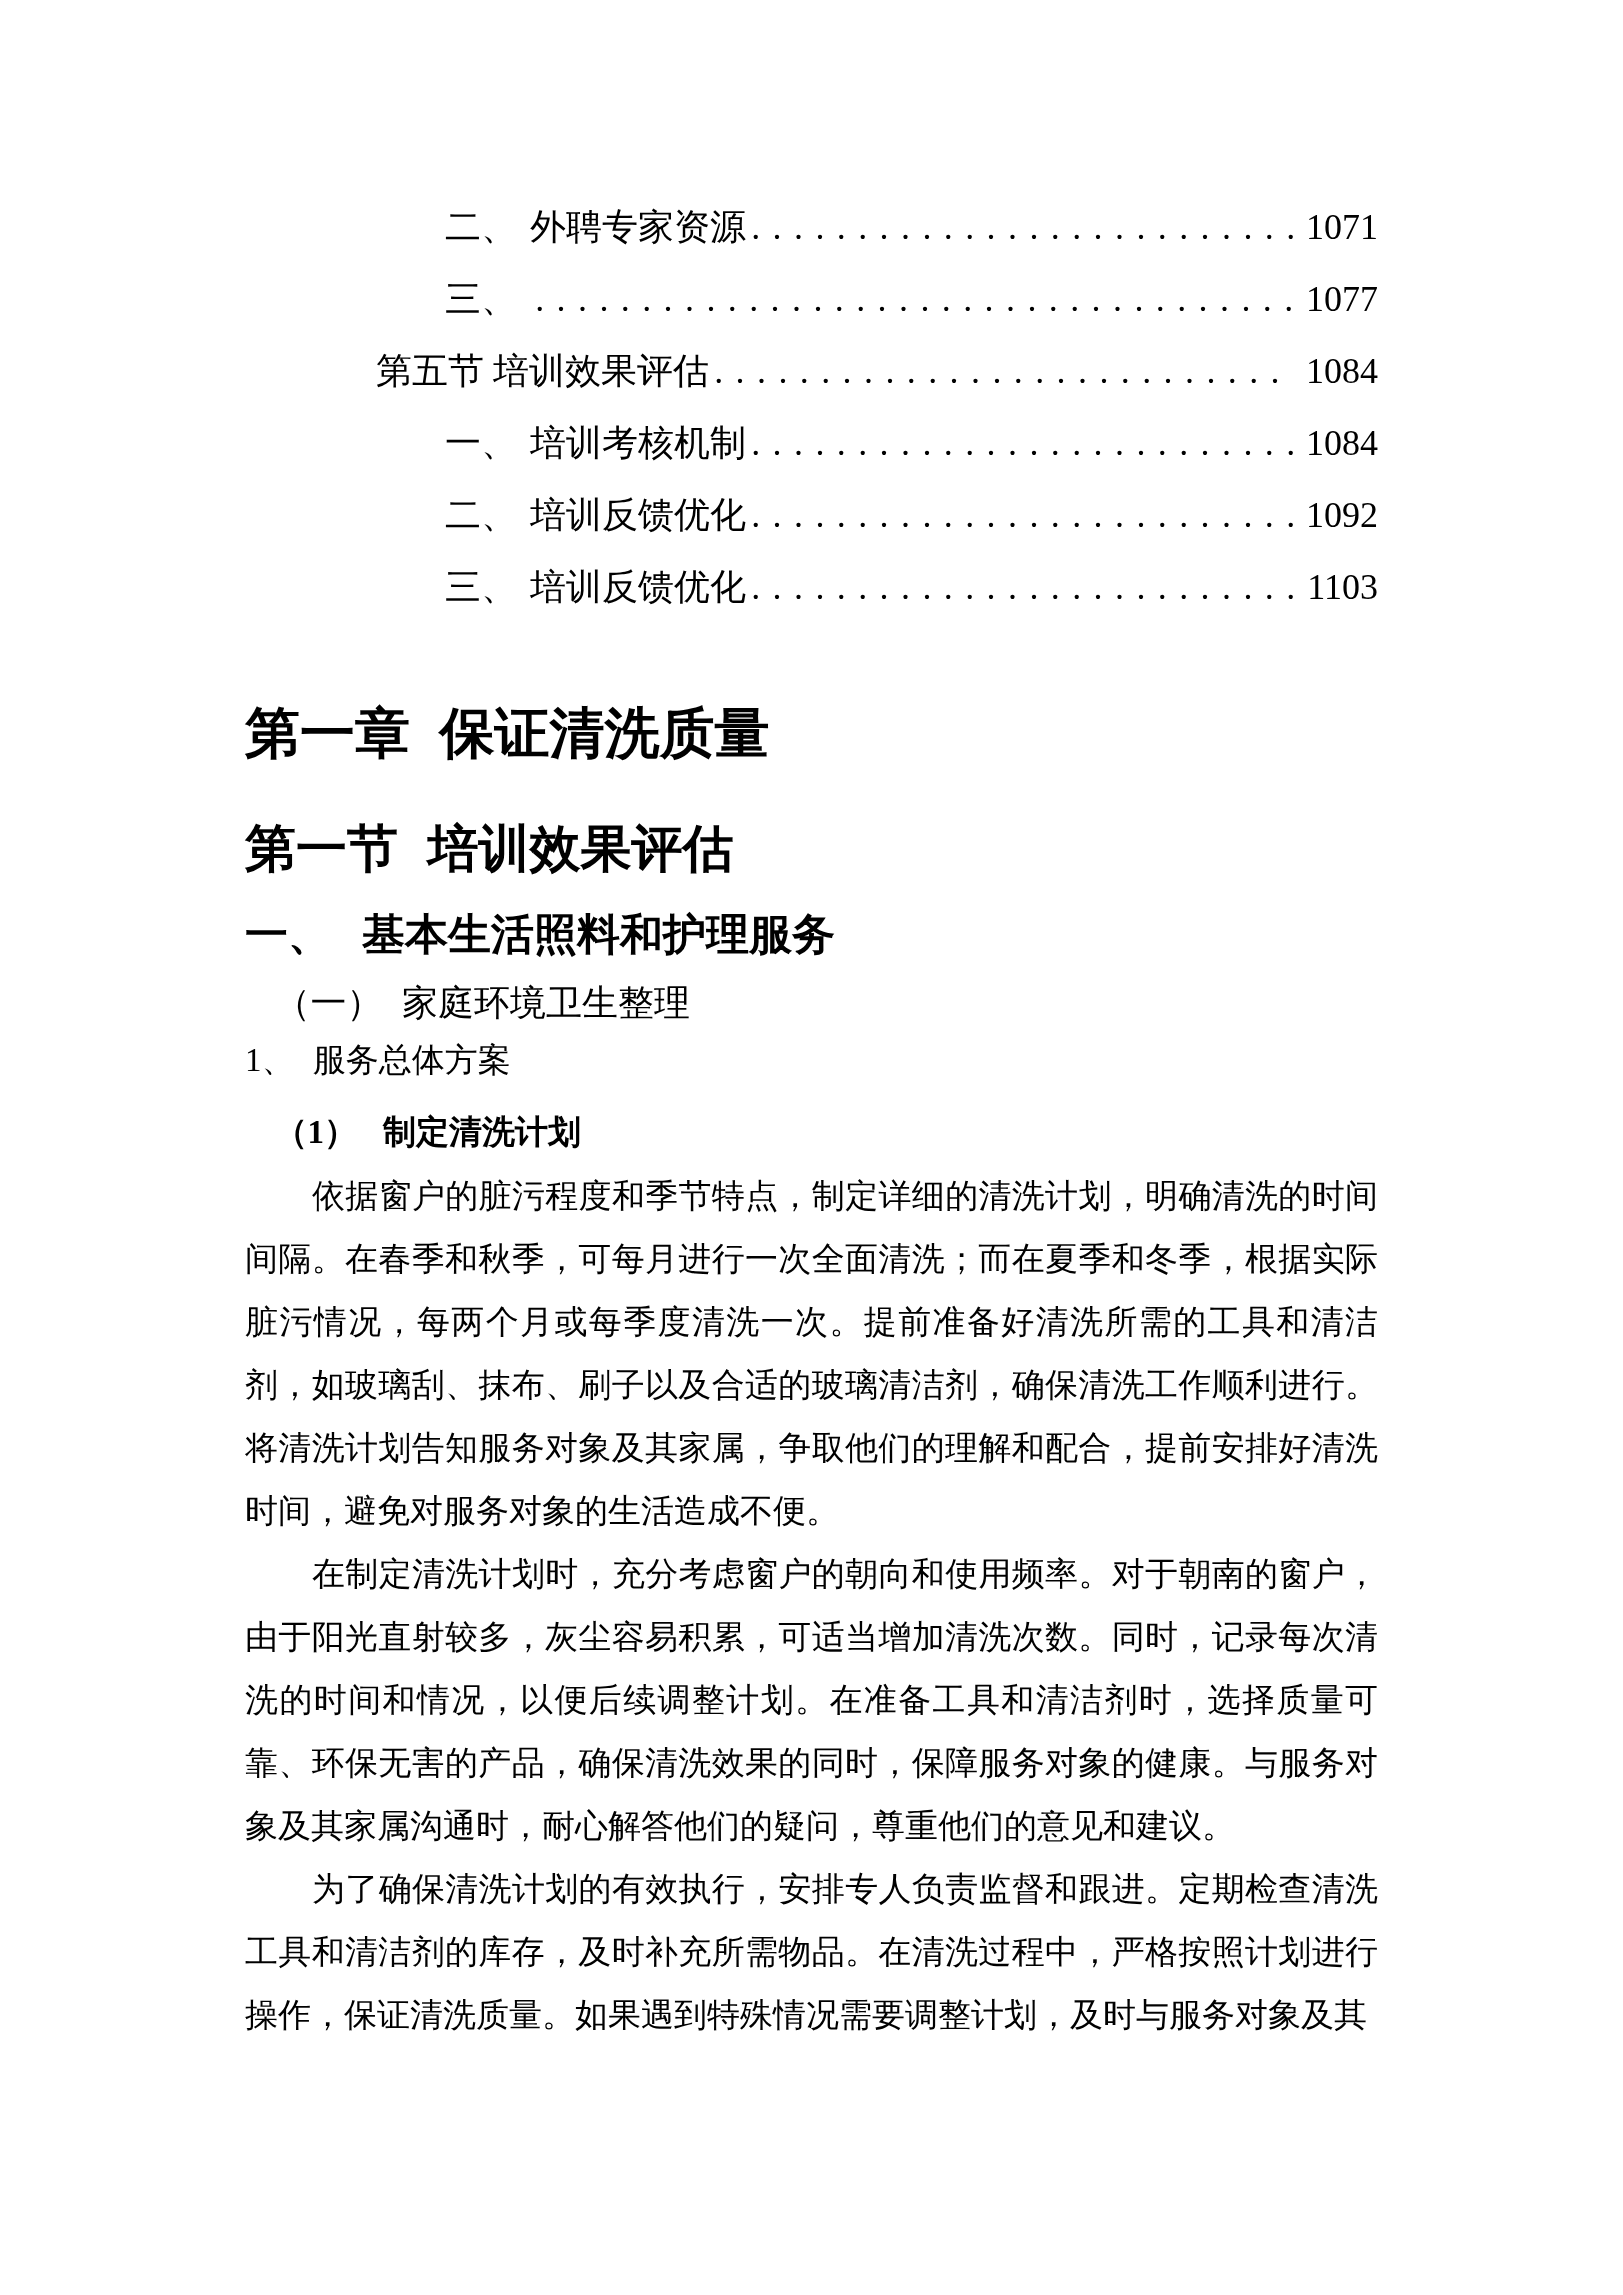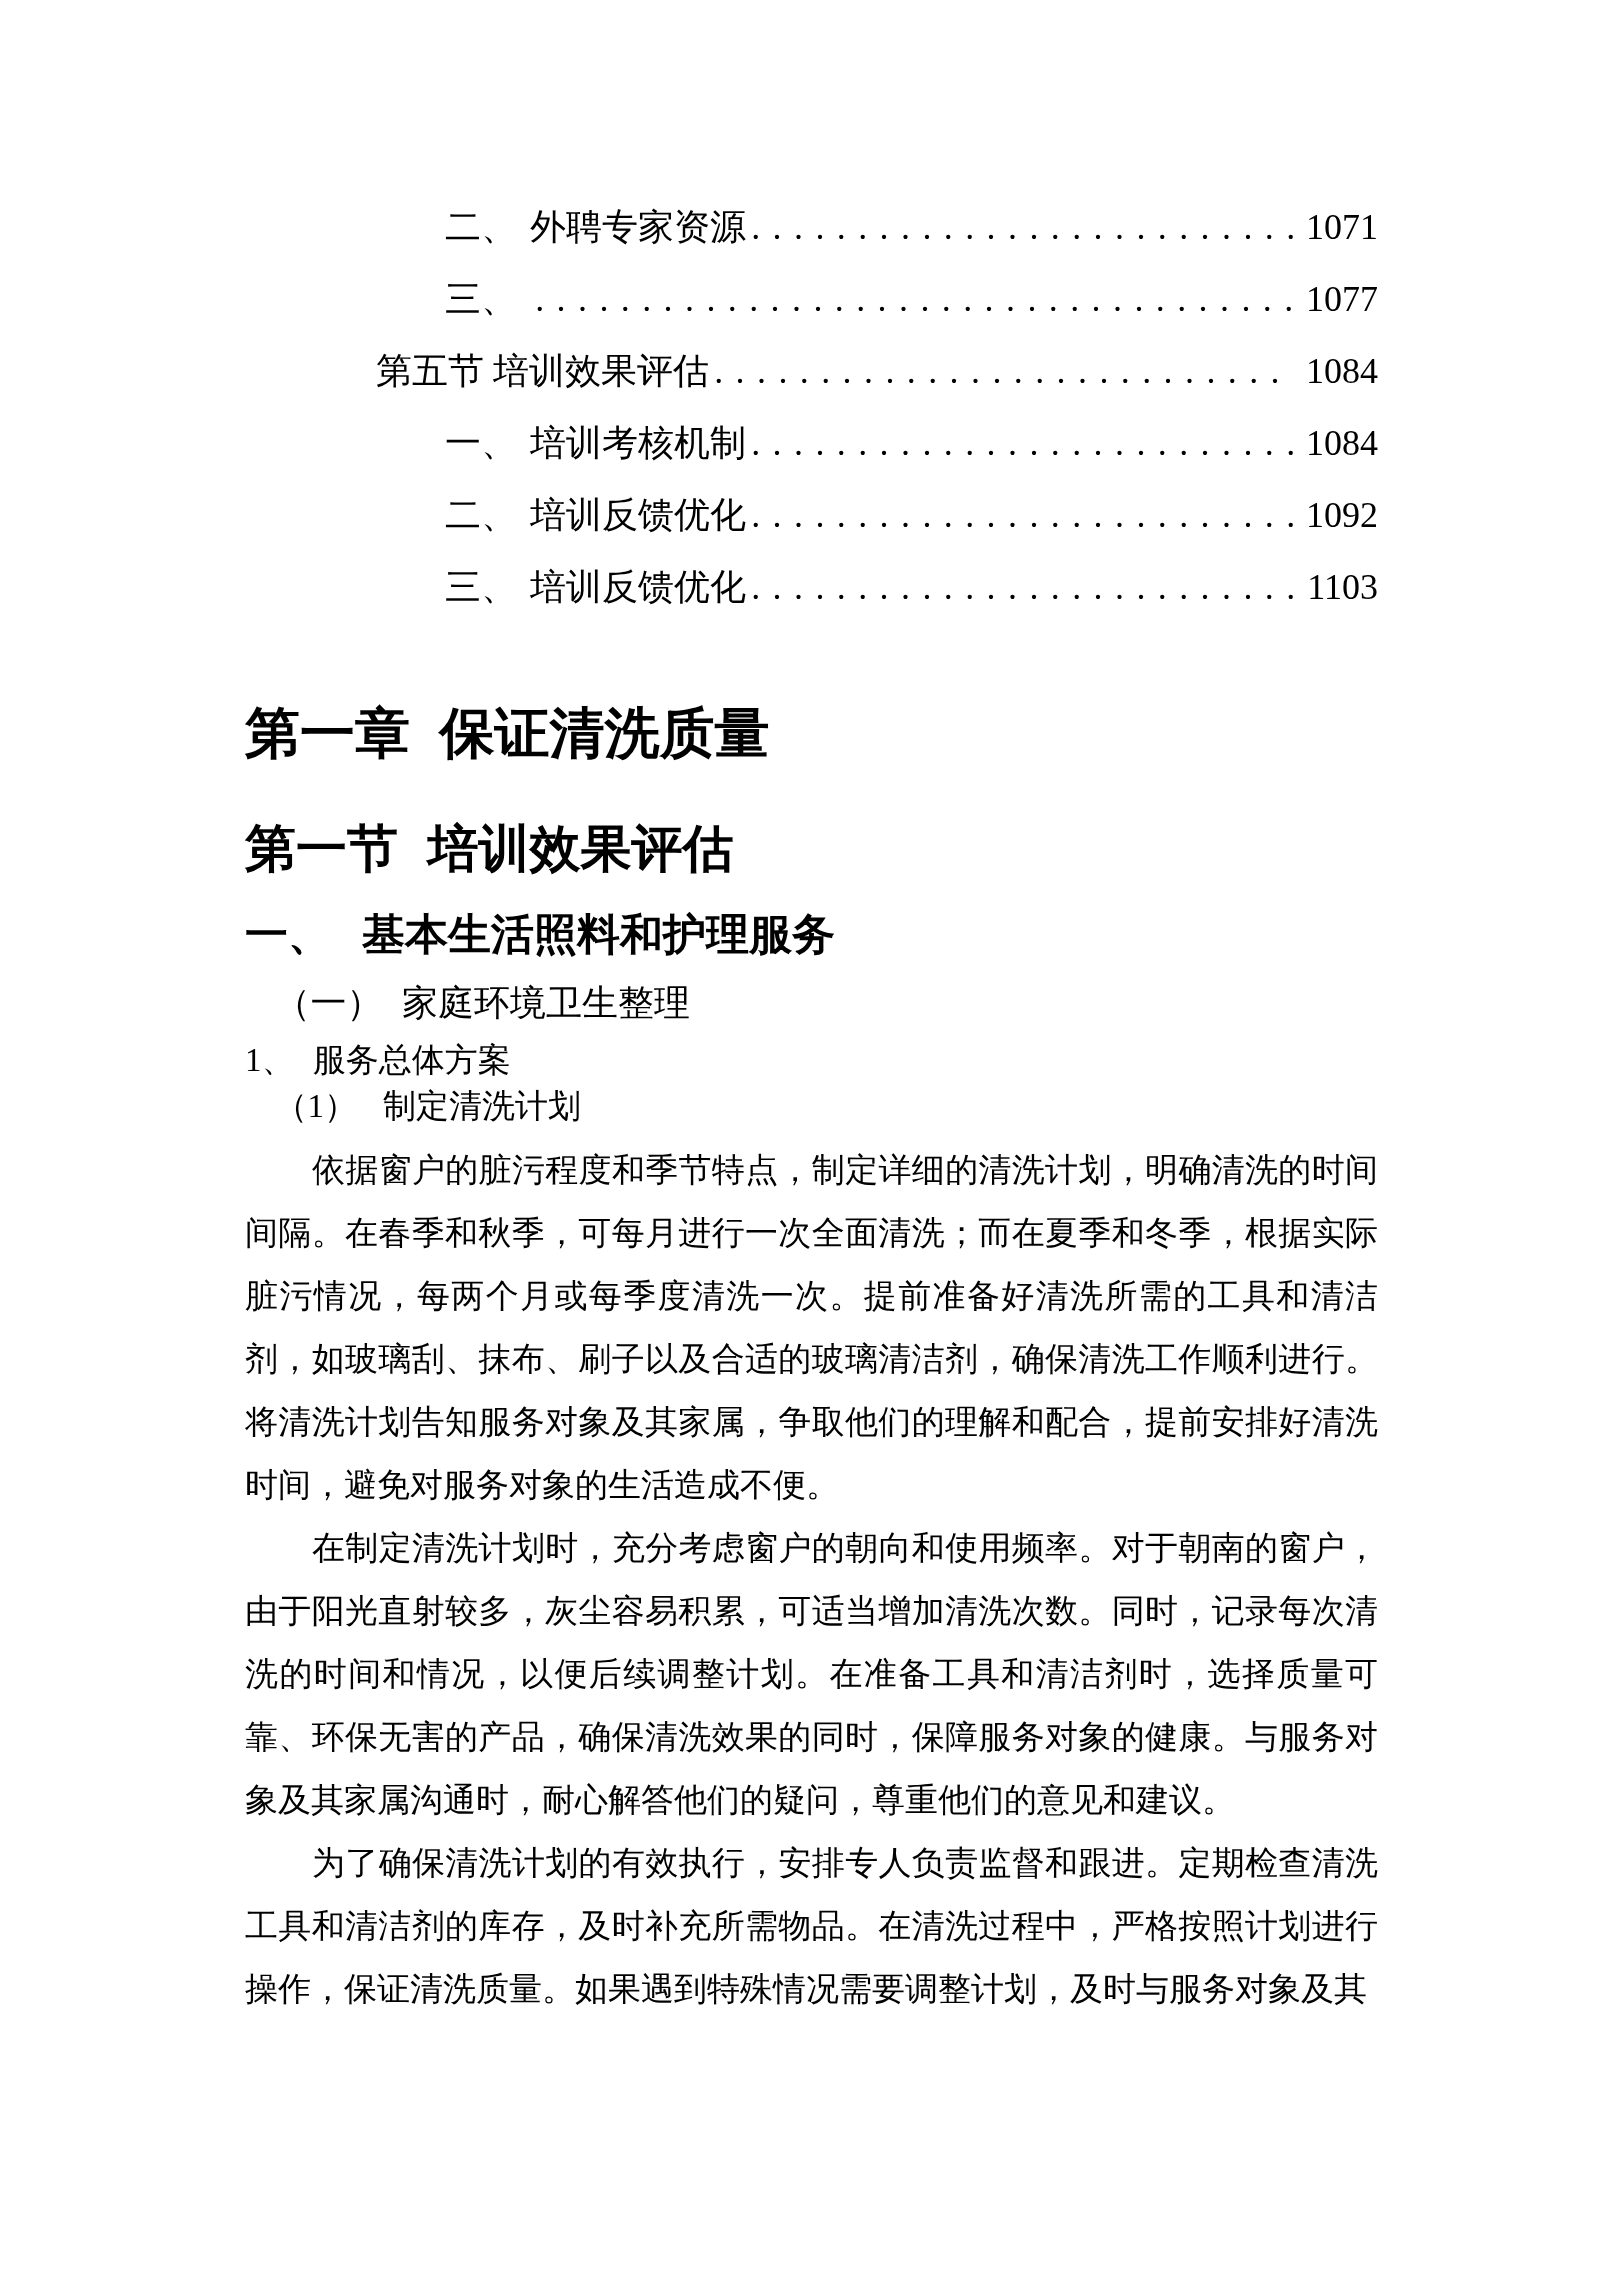--- a/index.html
+++ b/index.html
@@ -57,22 +57,22 @@
     margin:17px 0 0 0; padding-left:29.4px;
     font-size:36px; line-height:1.3; font-weight:normal;
     white-space:nowrap;
   }
   .h5 {
     margin:12.4px 0 0 0;
     font-size:33px; line-height:1.3; font-weight:normal;
     white-space:nowrap;
   }
   .h6 {
-    margin:3px 0 0 0; padding-left:29.4px;
-    font-size:33px; line-height:1.3; font-weight:normal;
+    margin:29px 0 0 0; padding-left:29.4px;
+    font-size:33px; line-height:1.3; font-weight:bold;
     white-space:nowrap;
   }
   .hnum       { margin-right:29.4px; }
   .h3 .hnum   { margin-right:31px; }
   .h4 .hnum   { margin-right:19.6px; }
   .h5 .hnum   { margin-right:18.3px; }
   .h6 .hnum   { margin-right:26px; }
   
   .body-p {
     margin:0;

